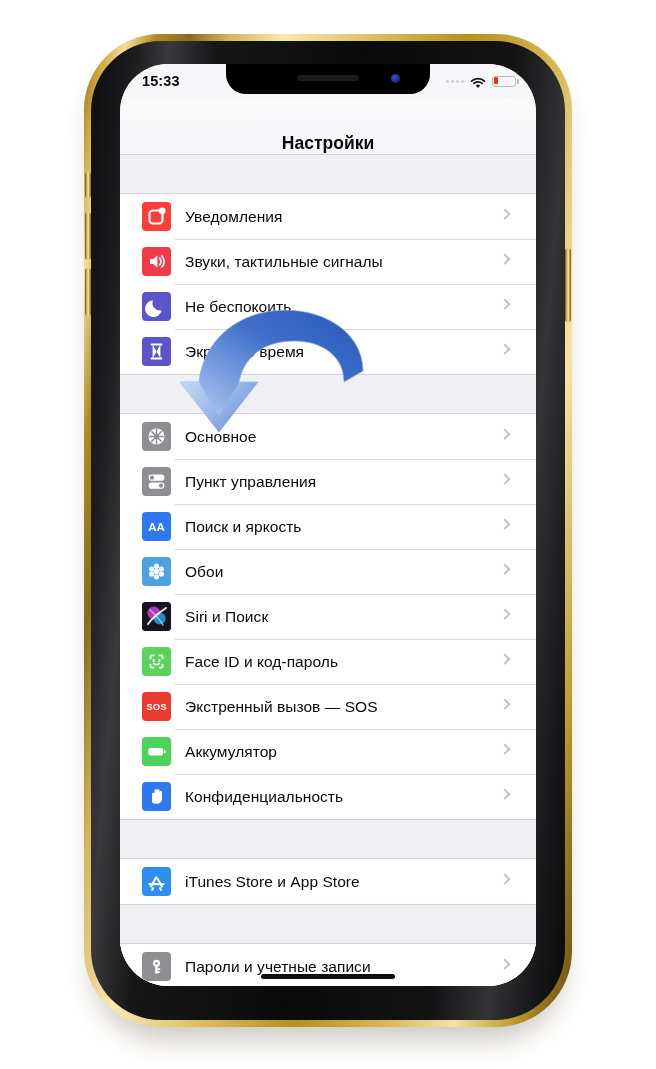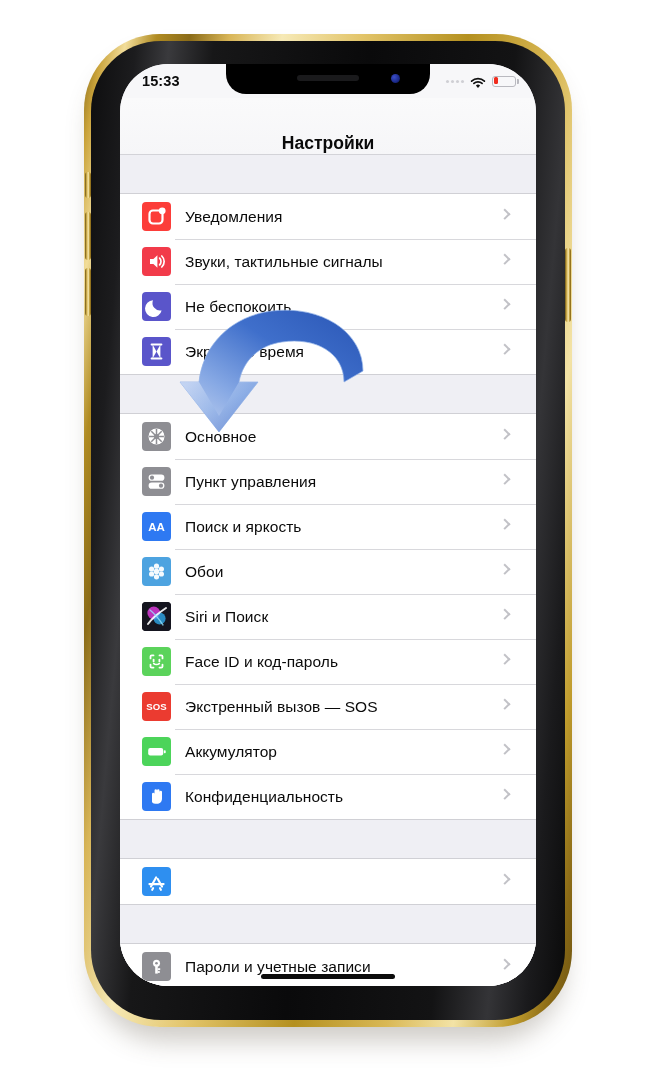--- a/index.html
+++ b/index.html
@@ -397,20 +397,21 @@
               <svg viewBox="0 0 29 29" width="29" height="29">
         <g stroke="#fff" stroke-width="2.1" stroke-linecap="round" fill="none">
           <path d="M9 19.6 L14.1 10.4"></path>
           <path d="M20 19.6 L15.6 11.8"></path>
           <path d="M7.4 17.1 h14.2"></path>
           <path d="M11.1 21.2 L10.2 22.8"></path>
           <path d="M18 21.2 L18.9 22.8"></path>
         </g>
       </svg>
             </span>
+        <span class="label">iTunes Store и App Store</span>
         <span class="chev-wrap">
           <span class="chev"></span>
         </span>
       </div>
         </div>
         <div class="gap"></div>
         <div class="group">
           <div class="row">
         <span class="ic" style="background:#8e8e93">
               <svg viewBox="0 0 29 29" width="29" height="29">

